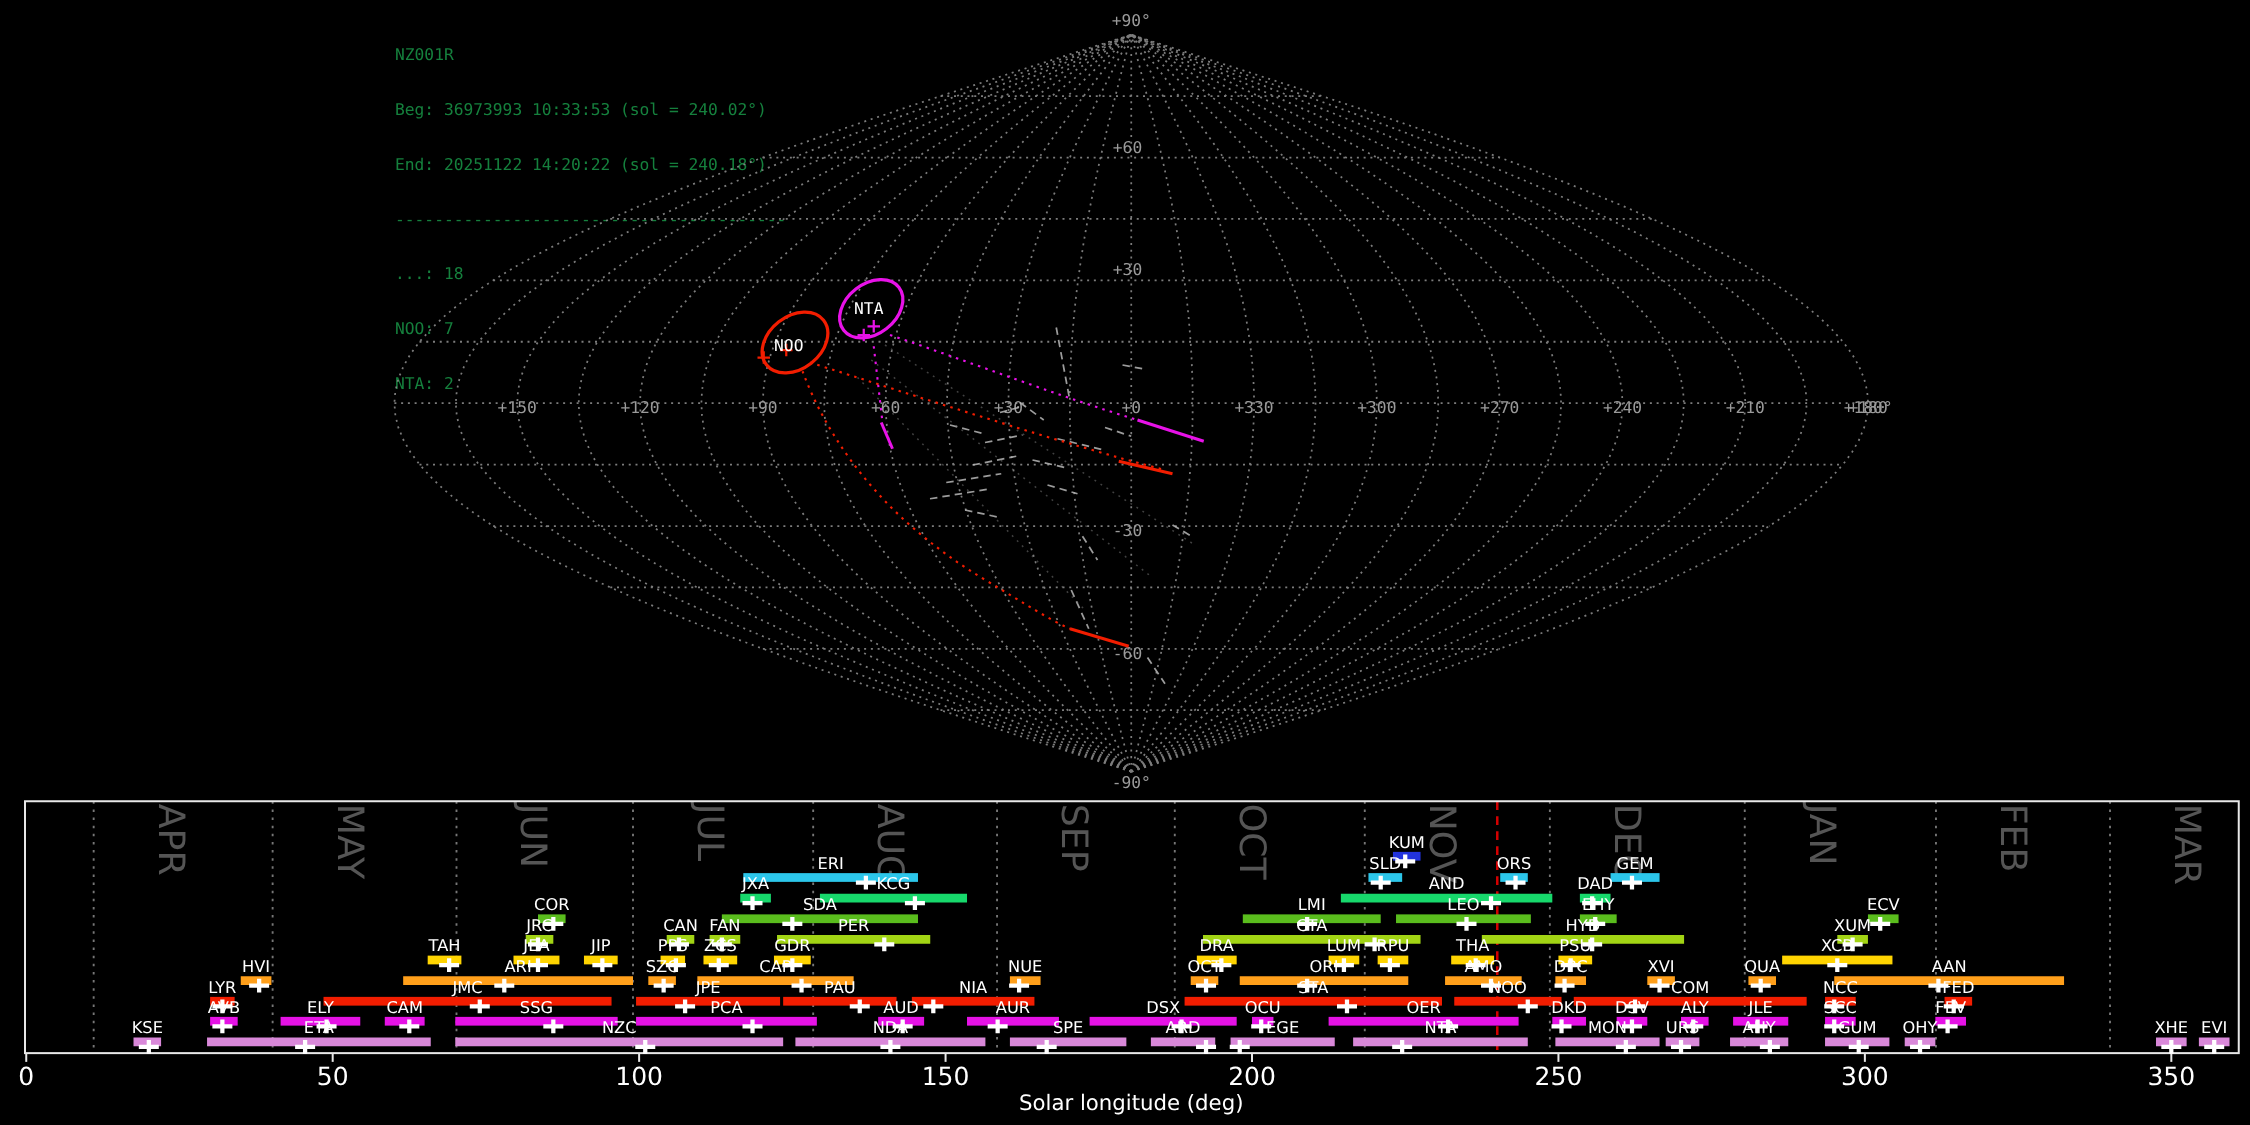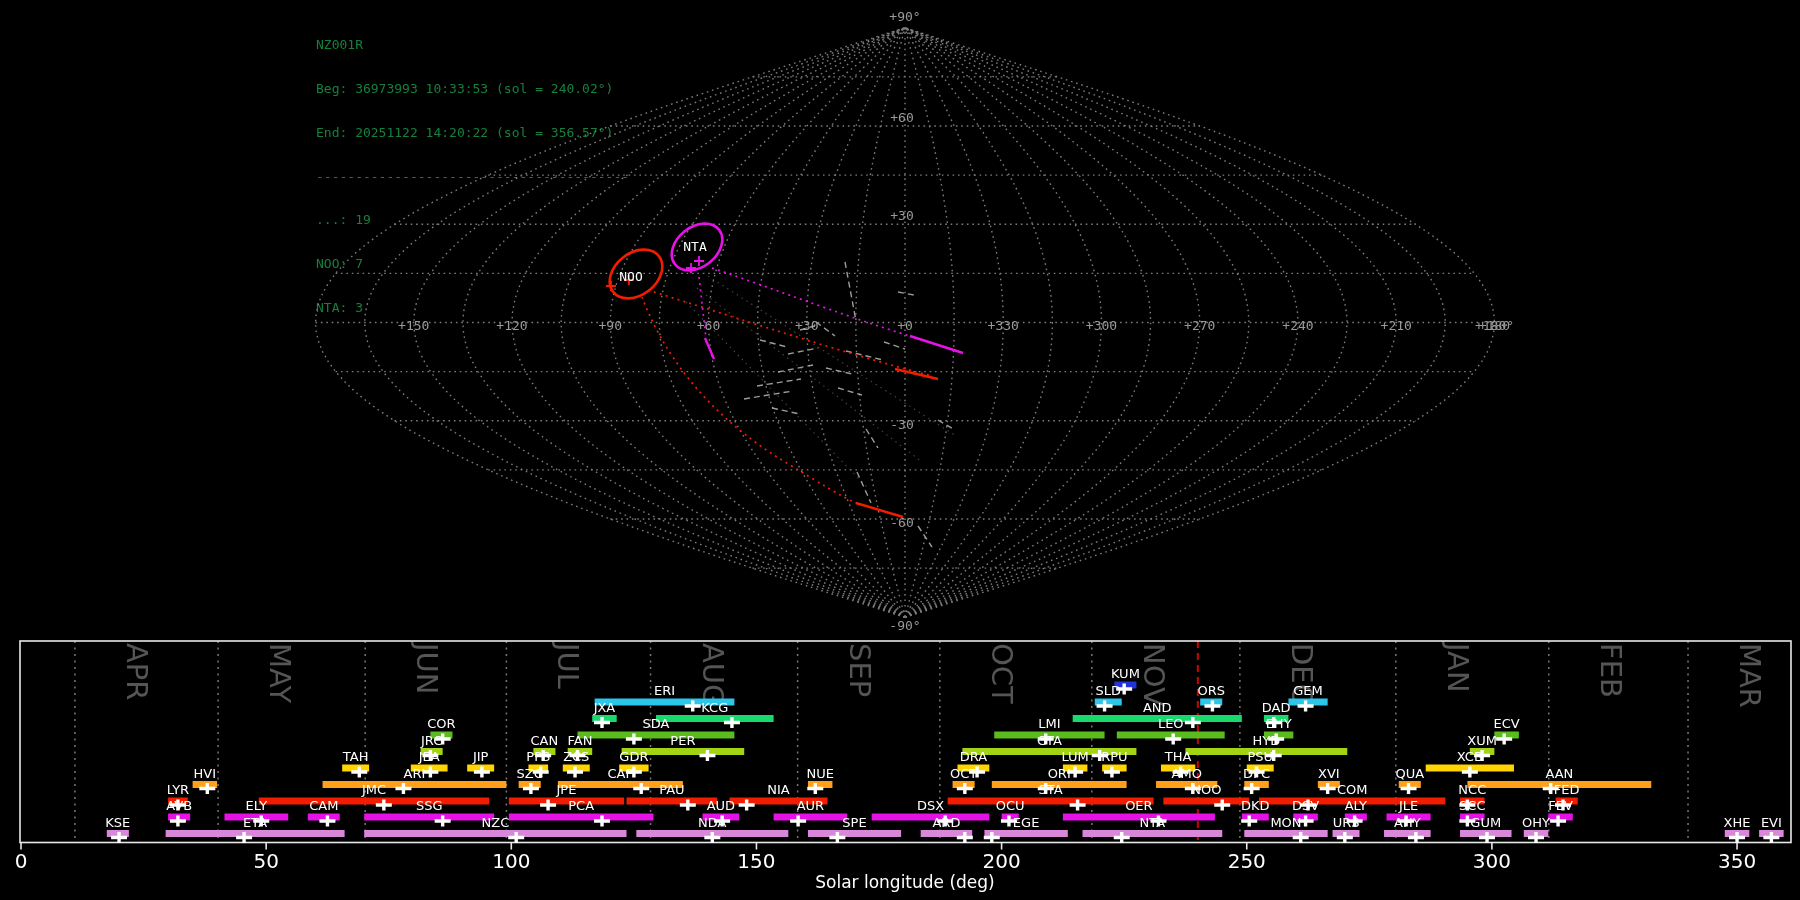--- a/index.html
+++ b/index.html
@@ -11,25 +11,25 @@
   text{user-select:none;}
 </style>
 </head>
 <body>
 
 <div class="page">
 
   <div class="hdr">
     <div>NZ001R</div>
     <div>Beg: 36973993 10:33:53 (sol = 240.02°)</div>
-    <div>End: 20251122 14:20:22 (sol = 356.57°)</div>
+    <div>End: 20251122 14:20:22 (sol = 240.18°)</div>
     <div>----------------------------------------</div>
-    <div>...: 19</div>
+    <div>...: 18</div>
     <div>NOO: 7</div>
-    <div>NTA: 3</div>
+    <div>NTA: 2</div>
   </div>
 
   <svg id="sky" width="1800" height="900" viewBox="0 0 1800 900">
       <g stroke="#8a8a8a" fill="none" stroke-width="1.4" stroke-dasharray="1.6 3.8" opacity="0.9">
         <path d="M905.0,617.3L874.1,607.4L843.4,597.6L812.8,587.8L782.4,578.0L752.4,568.1L722.8,558.3L693.7,548.5L665.2,538.6L637.4,528.8L610.3,519.0L583.9,509.2L558.5,499.4L534.0,489.5L510.5,479.7L488.2,469.9L466.9,460.0L446.9,450.2L428.1,440.4L410.6,430.6L394.5,420.8L379.8,410.9L366.5,401.1L354.7,391.3L344.4,381.4L335.6,371.6L328.4,361.8L322.8,352.0L318.7,342.1L316.3,332.3L315.5,322.5L316.3,312.7L318.7,302.9L322.8,293.0L328.4,283.2L335.6,273.4L344.4,263.6L354.7,253.7L366.5,243.9L379.8,234.1L394.5,224.3L410.6,214.4L428.1,204.6L446.9,194.8L466.9,185.0L488.2,175.1L510.5,165.3L534.0,155.5L558.5,145.7L583.9,135.8L610.3,126.0L637.4,116.2L665.2,106.3L693.7,96.5L722.8,86.7L752.4,76.9L782.4,67.1L812.8,57.2L843.4,47.4L874.1,37.6L905.0,27.8"></path>
         <path d="M905.0,617.3L876.7,607.4L848.5,597.6L820.5,587.8L792.6,578.0L765.1,568.1L738.0,558.3L711.3,548.5L685.2,538.6L659.7,528.8L634.8,519.0L610.7,509.2L587.4,499.4L564.9,489.5L543.4,479.7L522.9,469.9L503.4,460.0L485.0,450.2L467.8,440.4L451.8,430.6L437.0,420.8L423.5,410.9L411.3,401.1L400.5,391.3L391.1,381.4L383.0,371.6L376.4,361.8L371.3,352.0L367.6,342.1L365.4,332.3L364.6,322.5L365.4,312.7L367.6,302.9L371.3,293.0L376.4,283.2L383.0,273.4L391.1,263.6L400.5,253.7L411.3,243.9L423.5,234.1L437.0,224.3L451.8,214.4L467.8,204.6L485.0,194.8L503.4,185.0L522.9,175.1L543.4,165.3L564.9,155.5L587.4,145.7L610.7,135.8L634.8,126.0L659.7,116.2L685.2,106.3L711.3,96.5L738.0,86.7L765.1,76.9L792.6,67.1L820.5,57.2L848.5,47.4L876.7,37.6L905.0,27.8"></path>
         <path d="M905.0,617.3L879.3,607.4L853.7,597.6L828.2,587.8L802.9,578.0L777.9,568.1L753.2,558.3L729.0,548.5L705.2,538.6L682.0,528.8L659.4,519.0L637.4,509.2L616.3,499.4L595.8,489.5L576.3,479.7L557.6,469.9L539.9,460.0L523.2,450.2L507.6,440.4L493.0,430.6L479.6,420.8L467.3,410.9L456.2,401.1L446.4,391.3L437.8,381.4L430.5,371.6L424.5,361.8L419.8,352.0L416.4,342.1L414.4,332.3L413.8,322.5L414.4,312.7L416.4,302.9L419.8,293.0L424.5,283.2L430.5,273.4L437.8,263.6L446.4,253.7L456.2,243.9L467.3,234.1L479.6,224.3L493.0,214.4L507.6,204.6L523.2,194.8L539.9,185.0L557.6,175.1L576.3,165.3L595.8,155.5L616.3,145.7L637.4,135.8L659.4,126.0L682.0,116.2L705.2,106.3L729.0,96.5L753.2,86.7L777.9,76.9L802.9,67.1L828.2,57.2L853.7,47.4L879.3,37.6L905.0,27.8"></path>
         <path d="M905.0,617.3L881.9,607.4L858.8,597.6L835.8,587.8L813.1,578.0L790.6,568.1L768.4,558.3L746.6,548.5L725.2,538.6L704.3,528.8L683.9,519.0L664.2,509.2L645.1,499.4L626.8,489.5L609.2,479.7L592.4,469.9L576.4,460.0L561.4,450.2L547.3,440.4L534.2,430.6L522.1,420.8L511.1,410.9L501.1,401.1L492.2,391.3L484.5,381.4L477.9,371.6L472.5,361.8L468.3,352.0L465.3,342.1L463.5,332.3L462.9,322.5L463.5,312.7L465.3,302.9L468.3,293.0L472.5,283.2L477.9,273.4L484.5,263.6L492.2,253.7L501.1,243.9L511.1,234.1L522.1,224.3L534.2,214.4L547.3,204.6L561.4,194.8L576.4,185.0L592.4,175.1L609.2,165.3L626.8,155.5L645.1,145.7L664.2,135.8L683.9,126.0L704.3,116.2L725.2,106.3L746.6,96.5L768.4,86.7L790.6,76.9L813.1,67.1L835.8,57.2L858.8,47.4L881.9,37.6L905.0,27.8"></path>
         <path d="M905.0,617.3L884.4,607.4L863.9,597.6L843.5,587.8L823.3,578.0L803.3,568.1L783.6,558.3L764.2,548.5L745.2,538.6L726.6,528.8L708.5,519.0L691.0,509.2L674.0,499.4L657.7,489.5L642.0,479.7L627.1,469.9L612.9,460.0L599.6,450.2L587.1,440.4L575.4,430.6L564.7,420.8L554.8,410.9L546.0,401.1L538.1,391.3L531.2,381.4L525.4,371.6L520.6,361.8L516.8,352.0L514.2,342.1L512.5,332.3L512.0,322.5L512.5,312.7L514.2,302.9L516.8,293.0L520.6,283.2L525.4,273.4L531.2,263.6L538.1,253.7L546.0,243.9L554.8,234.1L564.7,224.3L575.4,214.4L587.1,204.6L599.6,194.8L612.9,185.0L627.1,175.1L642.0,165.3L657.7,155.5L674.0,145.7L691.0,135.8L708.5,126.0L726.6,116.2L745.2,106.3L764.2,96.5L783.6,86.7L803.3,76.9L823.3,67.1L843.5,57.2L863.9,47.4L884.4,37.6L905.0,27.8"></path>
         <path d="M905.0,617.3L887.0,607.4L869.1,597.6L851.2,587.8L833.5,578.0L816.0,568.1L798.7,558.3L781.8,548.5L765.1,538.6L748.9,528.8L733.1,519.0L717.7,509.2L702.9,499.4L688.6,489.5L674.9,479.7L661.8,469.9L649.5,460.0L637.8,450.2L626.8,440.4L616.6,430.6L607.2,420.8L598.6,410.9L590.9,401.1L584.0,391.3L578.0,381.4L572.8,371.6L568.6,361.8L565.4,352.0L563.0,342.1L561.6,332.3L561.1,322.5L561.6,312.7L563.0,302.9L565.4,293.0L568.6,283.2L572.8,273.4L578.0,263.6L584.0,253.7L590.9,243.9L598.6,234.1L607.2,224.3L616.6,214.4L626.8,204.6L637.8,194.8L649.5,185.0L661.8,175.1L674.9,165.3L688.6,155.5L702.9,145.7L717.7,135.8L733.1,126.0L748.9,116.2L765.1,106.3L781.8,96.5L798.7,86.7L816.0,76.9L833.5,67.1L851.2,57.2L869.1,47.4L887.0,37.6L905.0,27.8"></path>

